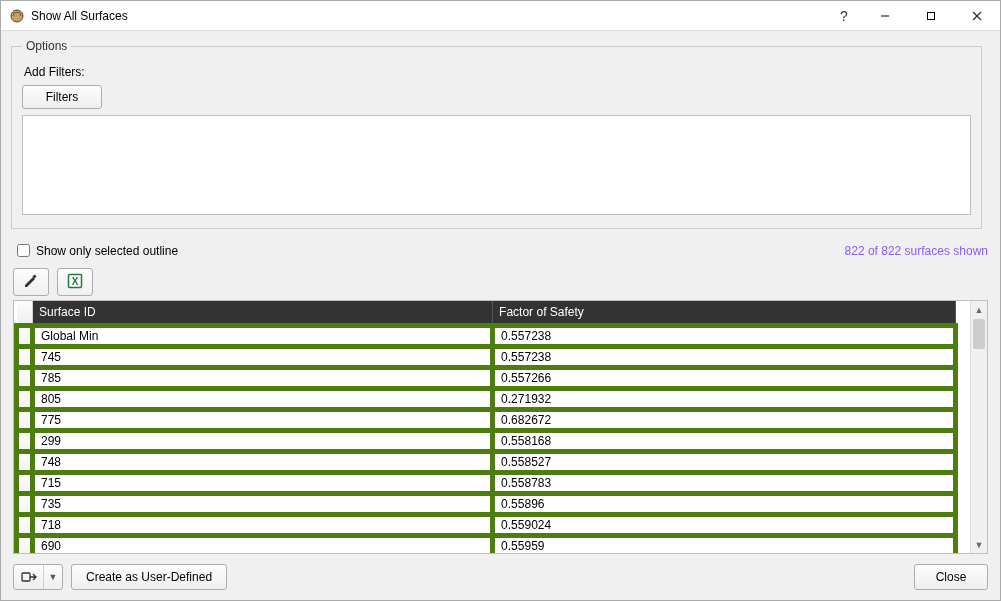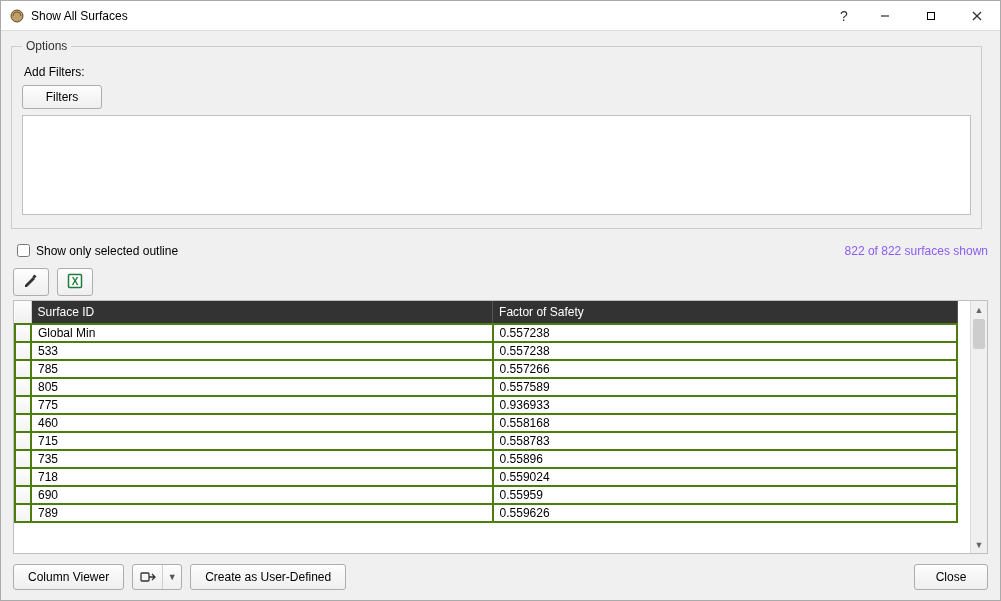--- a/index.html
+++ b/index.html
@@ -132,21 +132,21 @@
     border-right: 1px solid #555;
     height: 22px;
   }
   table.grid th.rowhead-h {
     width: 16px;
     background: linear-gradient(#fdfdfd,#efefef);
     border-right: 1px solid #d0d0d0;
     border-bottom: 1px solid #d0d0d0;
   }
   table.grid td {
-    border: 2px solid #4d7c0f;
+    border: 5px solid #4d7c0f;
     padding: 1px 6px;
     height: 17px;
     white-space: nowrap;
     overflow: hidden;
   }
   table.grid td.rowhead {
     width: 16px;
     background: linear-gradient(#fdfdfd,#f3f3f3);
     border-right: 1px solid #d0d0d0;
   }
@@ -282,42 +282,47 @@
           </tr>
         </thead>
         <tbody id="tbody">
             <tr>
               <td class="rowhead"></td>
               <td>Global Min</td>
               <td>0.557238</td>
             </tr>
             <tr>
               <td class="rowhead"></td>
-              <td>533</td>
+              <td>745</td>
               <td>0.557238</td>
             </tr>
             <tr>
               <td class="rowhead"></td>
               <td>785</td>
               <td>0.557266</td>
             </tr>
             <tr>
               <td class="rowhead"></td>
               <td>805</td>
-              <td>0.557589</td>
+              <td>0.271932</td>
             </tr>
             <tr>
               <td class="rowhead"></td>
               <td>775</td>
-              <td>0.936933</td>
-            </tr>
-            <tr>
-              <td class="rowhead"></td>
-              <td>460</td>
+              <td>0.682672</td>
+            </tr>
+            <tr>
+              <td class="rowhead"></td>
+              <td>299</td>
               <td>0.558168</td>
+            </tr>
+            <tr>
+              <td class="rowhead"></td>
+              <td>748</td>
+              <td>0.558527</td>
             </tr>
             <tr>
               <td class="rowhead"></td>
               <td>715</td>
               <td>0.558783</td>
             </tr>
             <tr>
               <td class="rowhead"></td>
               <td>735</td>
               <td>0.55896</td>
@@ -341,21 +346,20 @@
       </table>
     </div>
     <div class="vscroll">
       <div class="arrow up">▲</div>
       <div class="thumb"></div>
       <div class="arrow down">▼</div>
     </div>
   </div>
 
   <div class="footer">
-    <button class="btn footer-btn">Column Viewer</button>
     <div class="export-split">
       <div class="main">
         <svg width="16" height="14" viewBox="0 0 16 14">
             <rect x="1" y="3" width="8" height="8" fill="none" stroke="#333" stroke-width="1.3" rx="1"></rect>
             <path d="M9 7 L15 7 M12 4 L15 7 L12 10" fill="none" stroke="#333" stroke-width="1.3"></path>
           </svg>
       </div>
       <div class="drop">▼</div>
     </div>
     <button class="btn footer-btn">Create as User-Defined</button>

